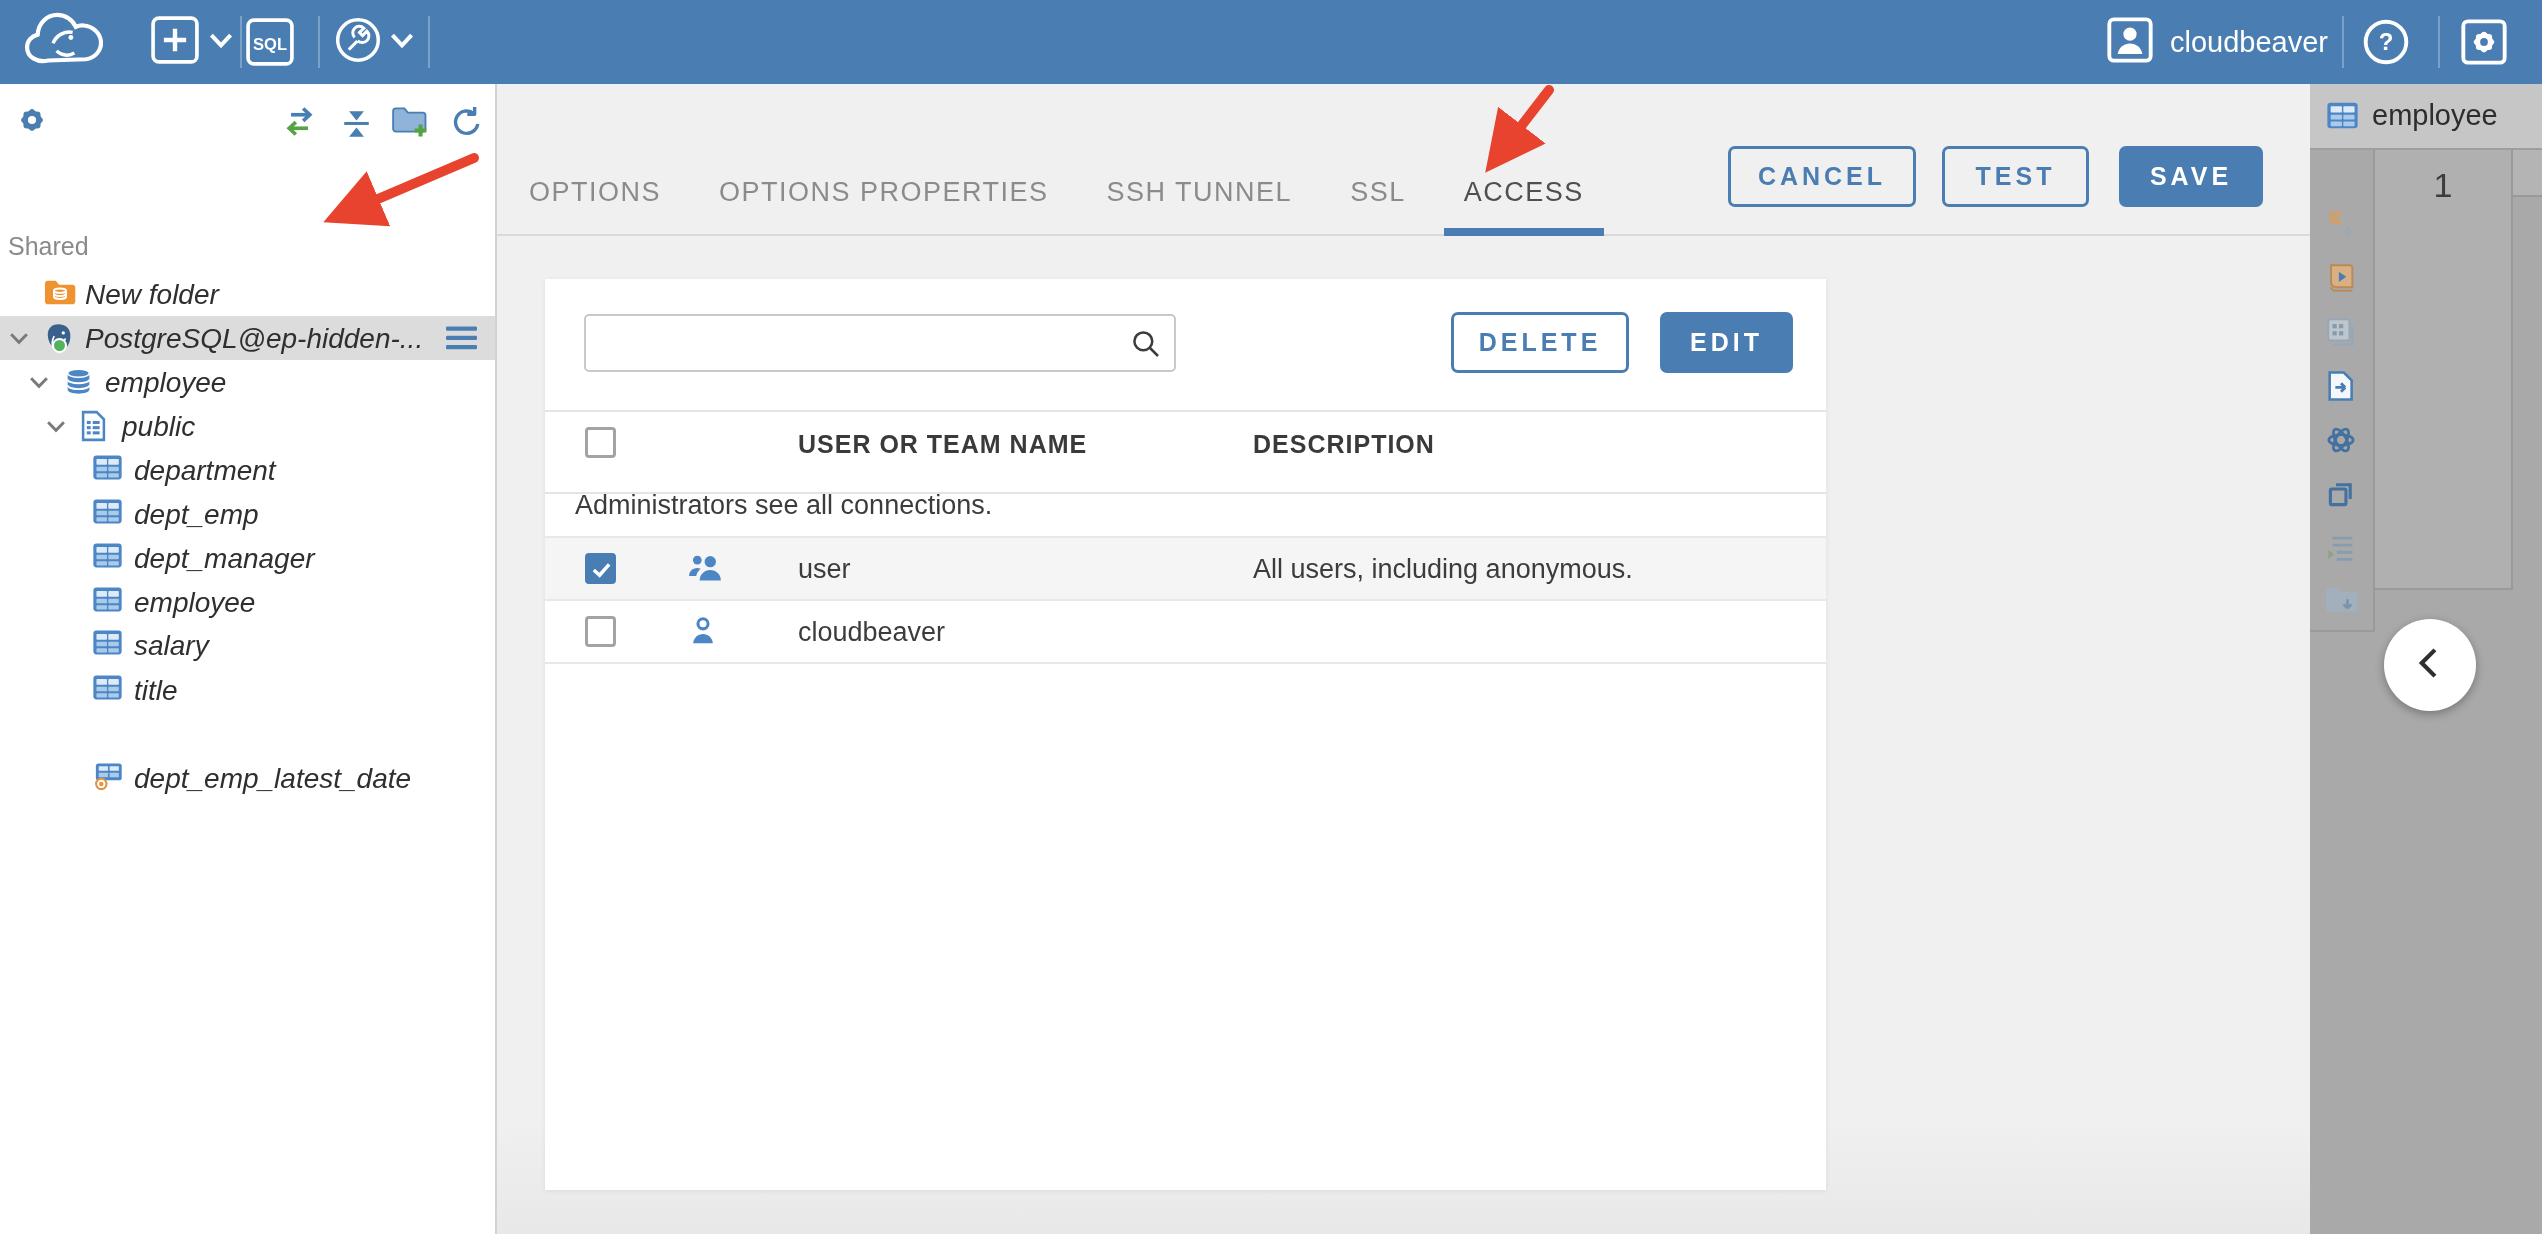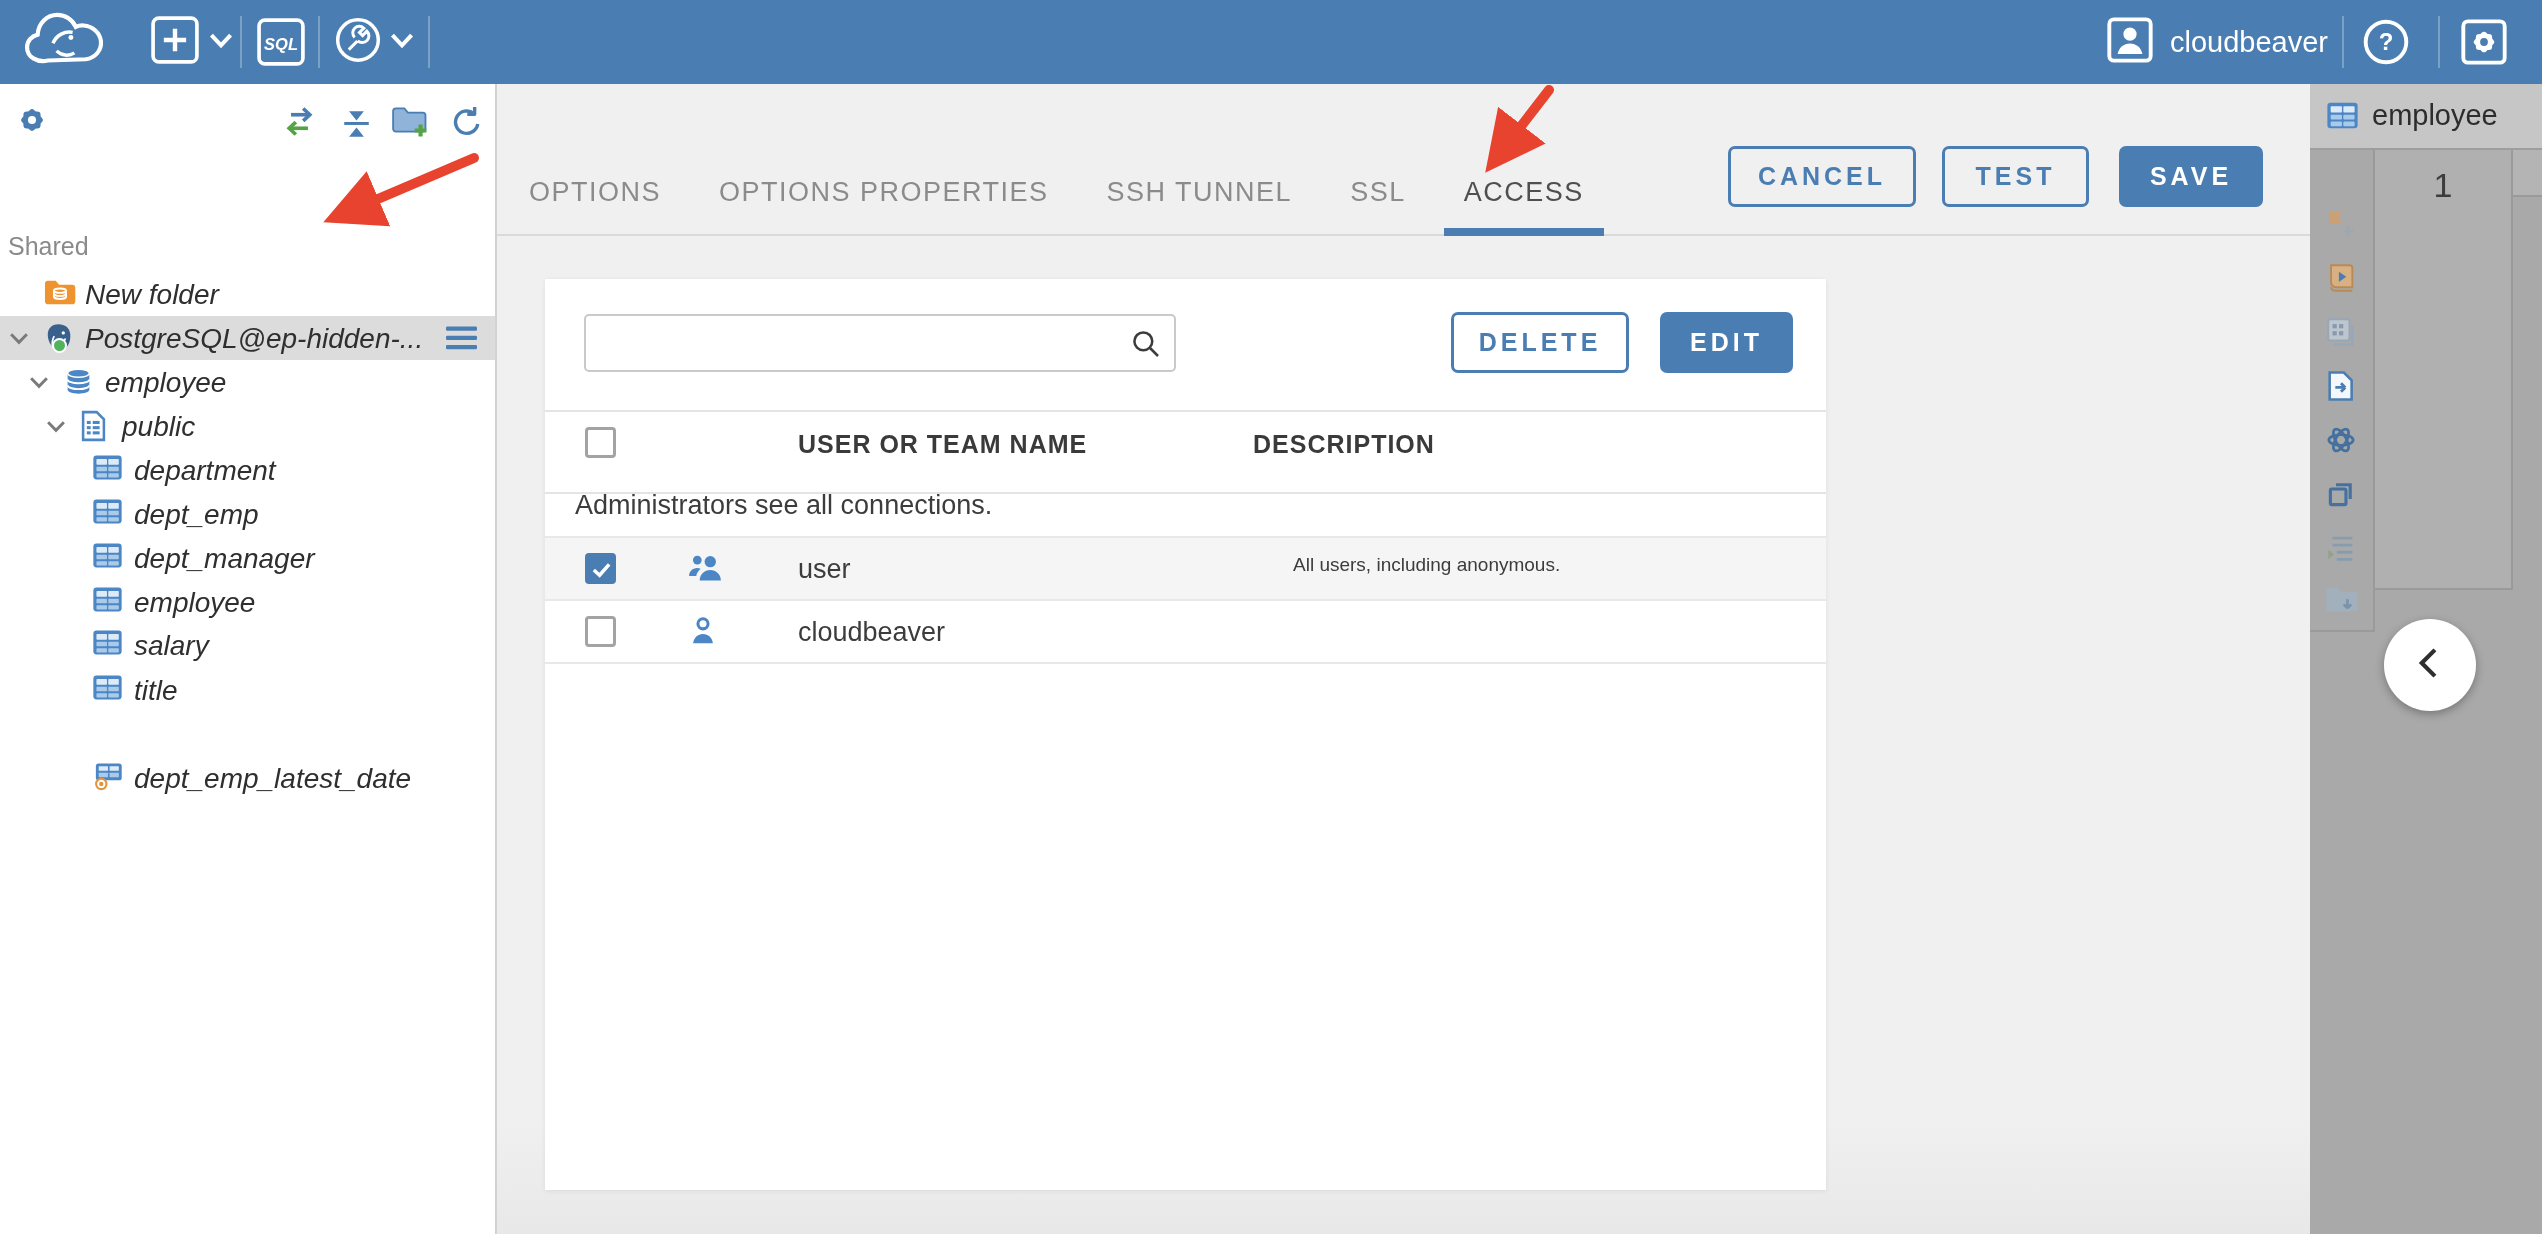--- a/index.html
+++ b/index.html
@@ -60,21 +60,21 @@
   #tbody { position:absolute; left:0; top:197px; width:100%; }
   #note-row { height:62px; border-bottom:2px solid #e8e8e8; position:relative; }
   #note-row span { position:absolute; left:30px; top:14px; font-size:27px; color:#3c3c3c; }
   .arow { height:63px; border-bottom:2px solid #e8e8e8; position:relative; cursor:pointer; }
   .arow.hl { background:#f5f5f5; }
   .cb { position:absolute; left:40px; top:15px; width:31px; height:31px; border-radius:4px; border:3px solid #a3a3a3; background:#fff; }
   .cb.on { background:#4a7db2; border-color:#4a7db2; }
   .cb.on svg { position:absolute; left:2px; top:2px; }
   .ricon { position:absolute; left:142px; top:14px; }
   .rname { position:absolute; left:253px; top:16px; font-size:27px; color:#3c3c3c; }
-  .rdesc { position:absolute; left:708px; top:16px; font-size:19px; color:#3c3c3c;margin-left:40px; }
+  .rdesc { position:absolute; left:708px; top:16px; font-size:27px; color:#3c3c3c; }
 
   
   #rpanel { position:absolute; left:2310px; top:84px; width:232px; height:1150px; background:#a9a9a9; }
   #rtab { position:absolute; left:0; top:0; width:232px; height:66px; background:#c6c6c6; border-bottom:2px solid #9e9e9e; }
   #rtab .ticon2 { position:absolute; left:16px; top:17px; }
   #rtab .rlabel { position:absolute; left:62px; top:15px; font-size:29px; color:#2d2d2d; }
   #rtoolbar { position:absolute; left:0; top:66px; width:65px; height:482px; border-right:2px solid #9a9a9a; border-bottom:2px solid #9a9a9a; }
   .rtool { position:absolute; left:14px; cursor:pointer; }
   #rgrid-col { position:absolute; left:65px; top:66px; width:138px; height:440px; background:#b0b0b0; border-right:2px solid #9a9a9a; border-bottom:2px solid #9a9a9a; }
   #rownum { position:absolute; left:0; top:16px; width:100%; text-align:center; font-size:34px; color:#3d3d3d; }
@@ -106,21 +106,21 @@
             <path d="M13 7.2v11.6M7.2 13h11.6" stroke-width="2.3"></path>
         </svg>
       </span>
       <span style="margin-left:8px;">
         <svg viewBox="0 0 12 8" width="26" height="17" fill="none" stroke="#fff" stroke-width="1.9">
             <path d="M1.5 1.5 6 6.3l4.5-4.8"></path>
           </svg>
       </span>
     </div>
     <div class="tb-sep" style="left:240px;"></div>
-    <div class="tb-item" style="left:256px;font-style:italic;">
+    <div class="tb-item" style="left:245px;">
       <svg viewBox="0 0 26 26" width="50" height="50">
         <rect x="1.6" y="1.6" width="22.8" height="22.8" rx="3" fill="none" stroke="#fff" stroke-width="1.9"></rect>
         <text x="13" y="17" text-anchor="middle" font-size="8.6" font-weight="bold" fill="#fff" font-family="Liberation Sans, sans-serif">SQL</text>
       </svg>
     </div>
     <div class="tb-sep" style="left:318px;"></div>
     <div class="tb-item" style="left:334px;">
       <span>
         <svg viewBox="0 0 26 26" width="48" height="48" fill="none" stroke="#fff" stroke-width="1.9">
           <circle cx="13" cy="13" r="11"></circle>

